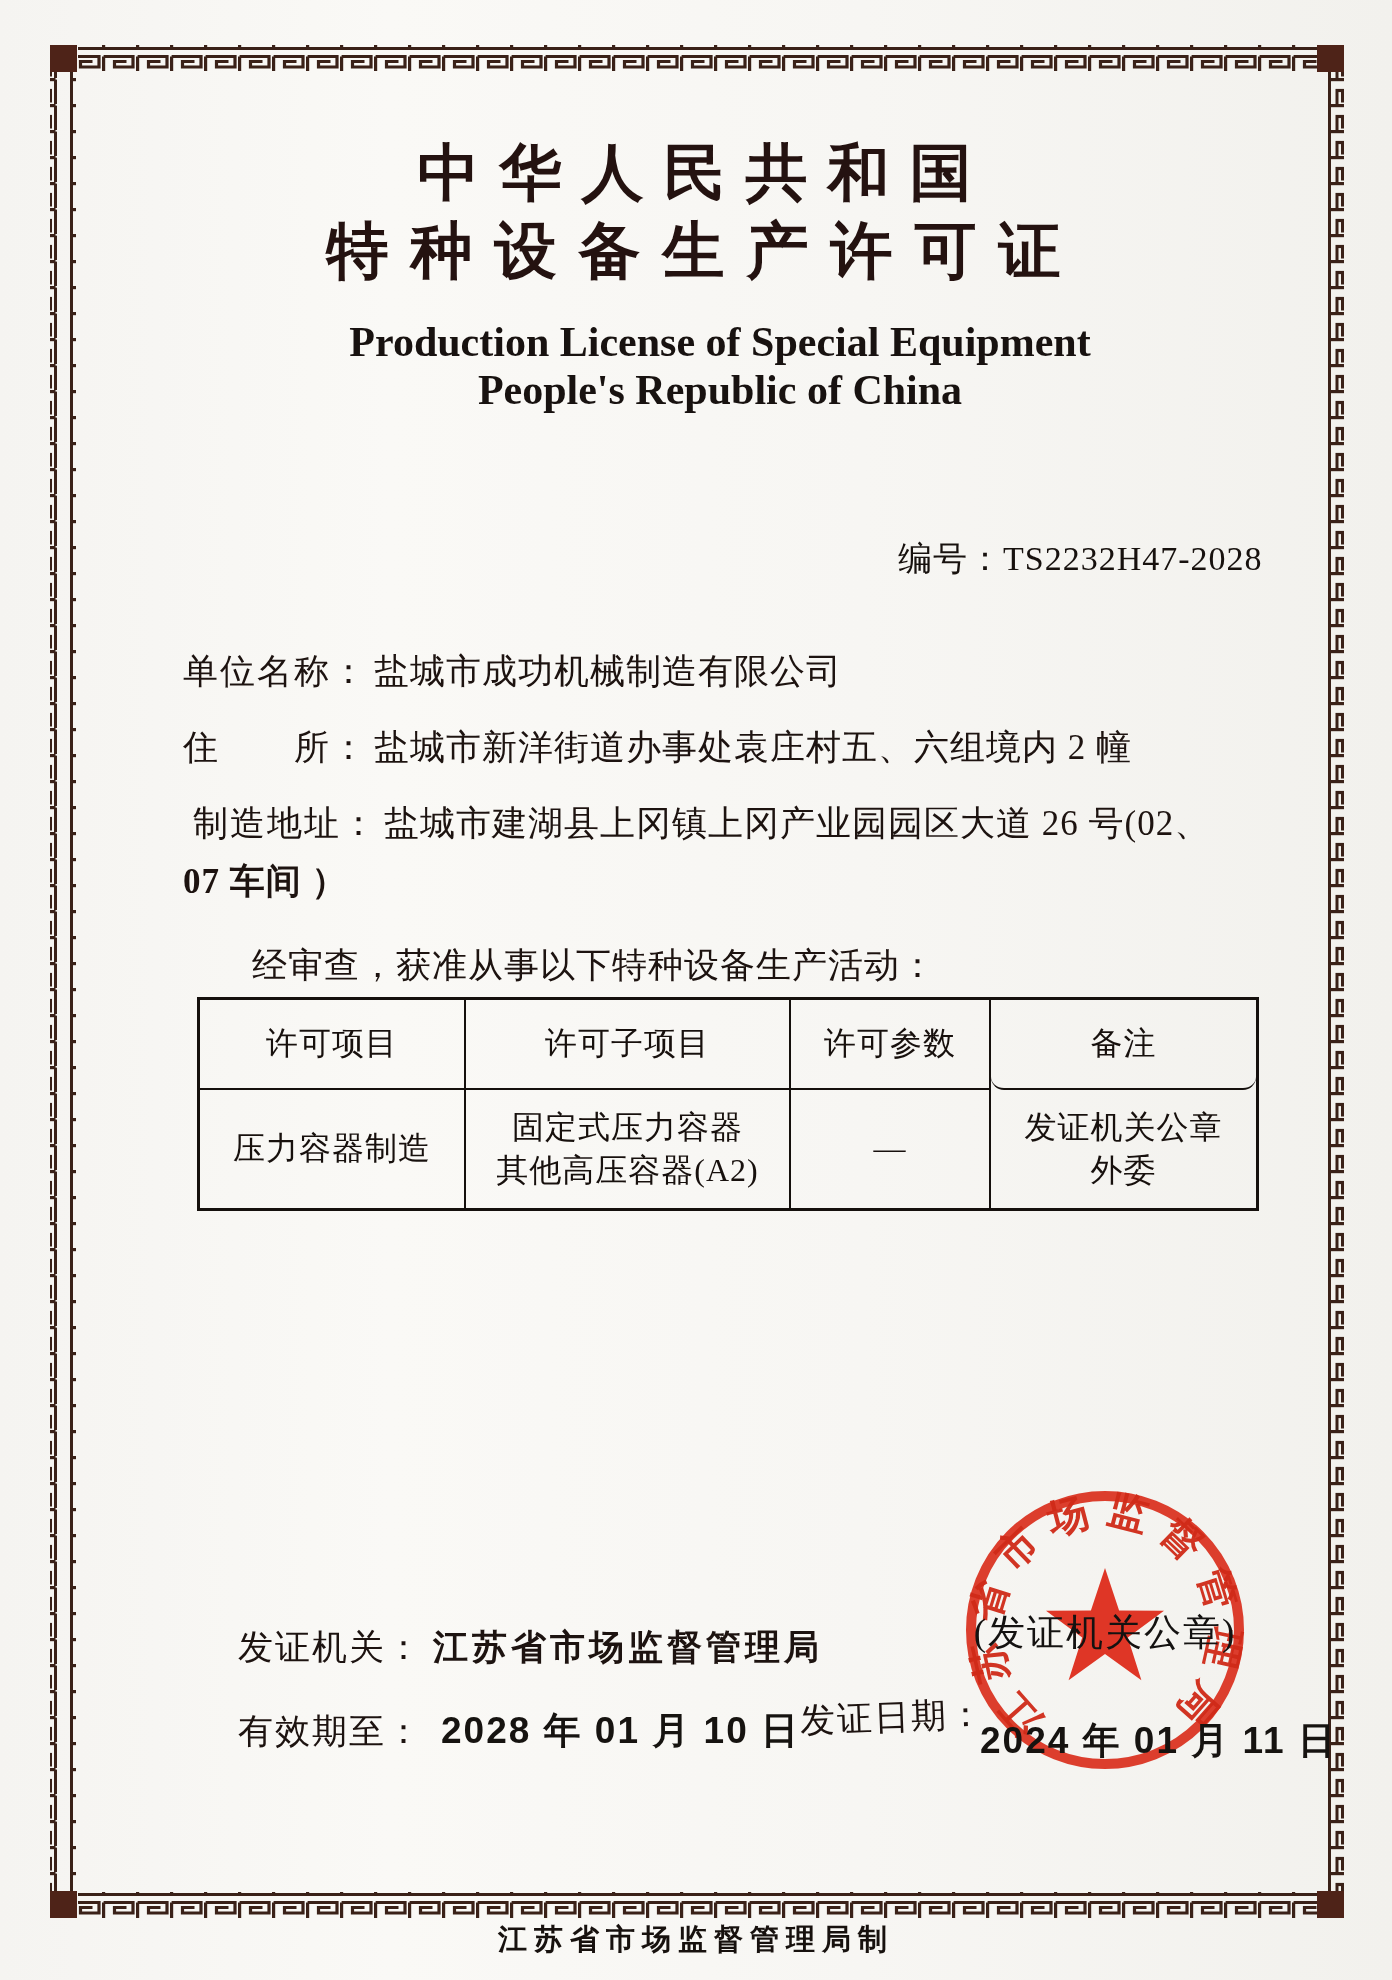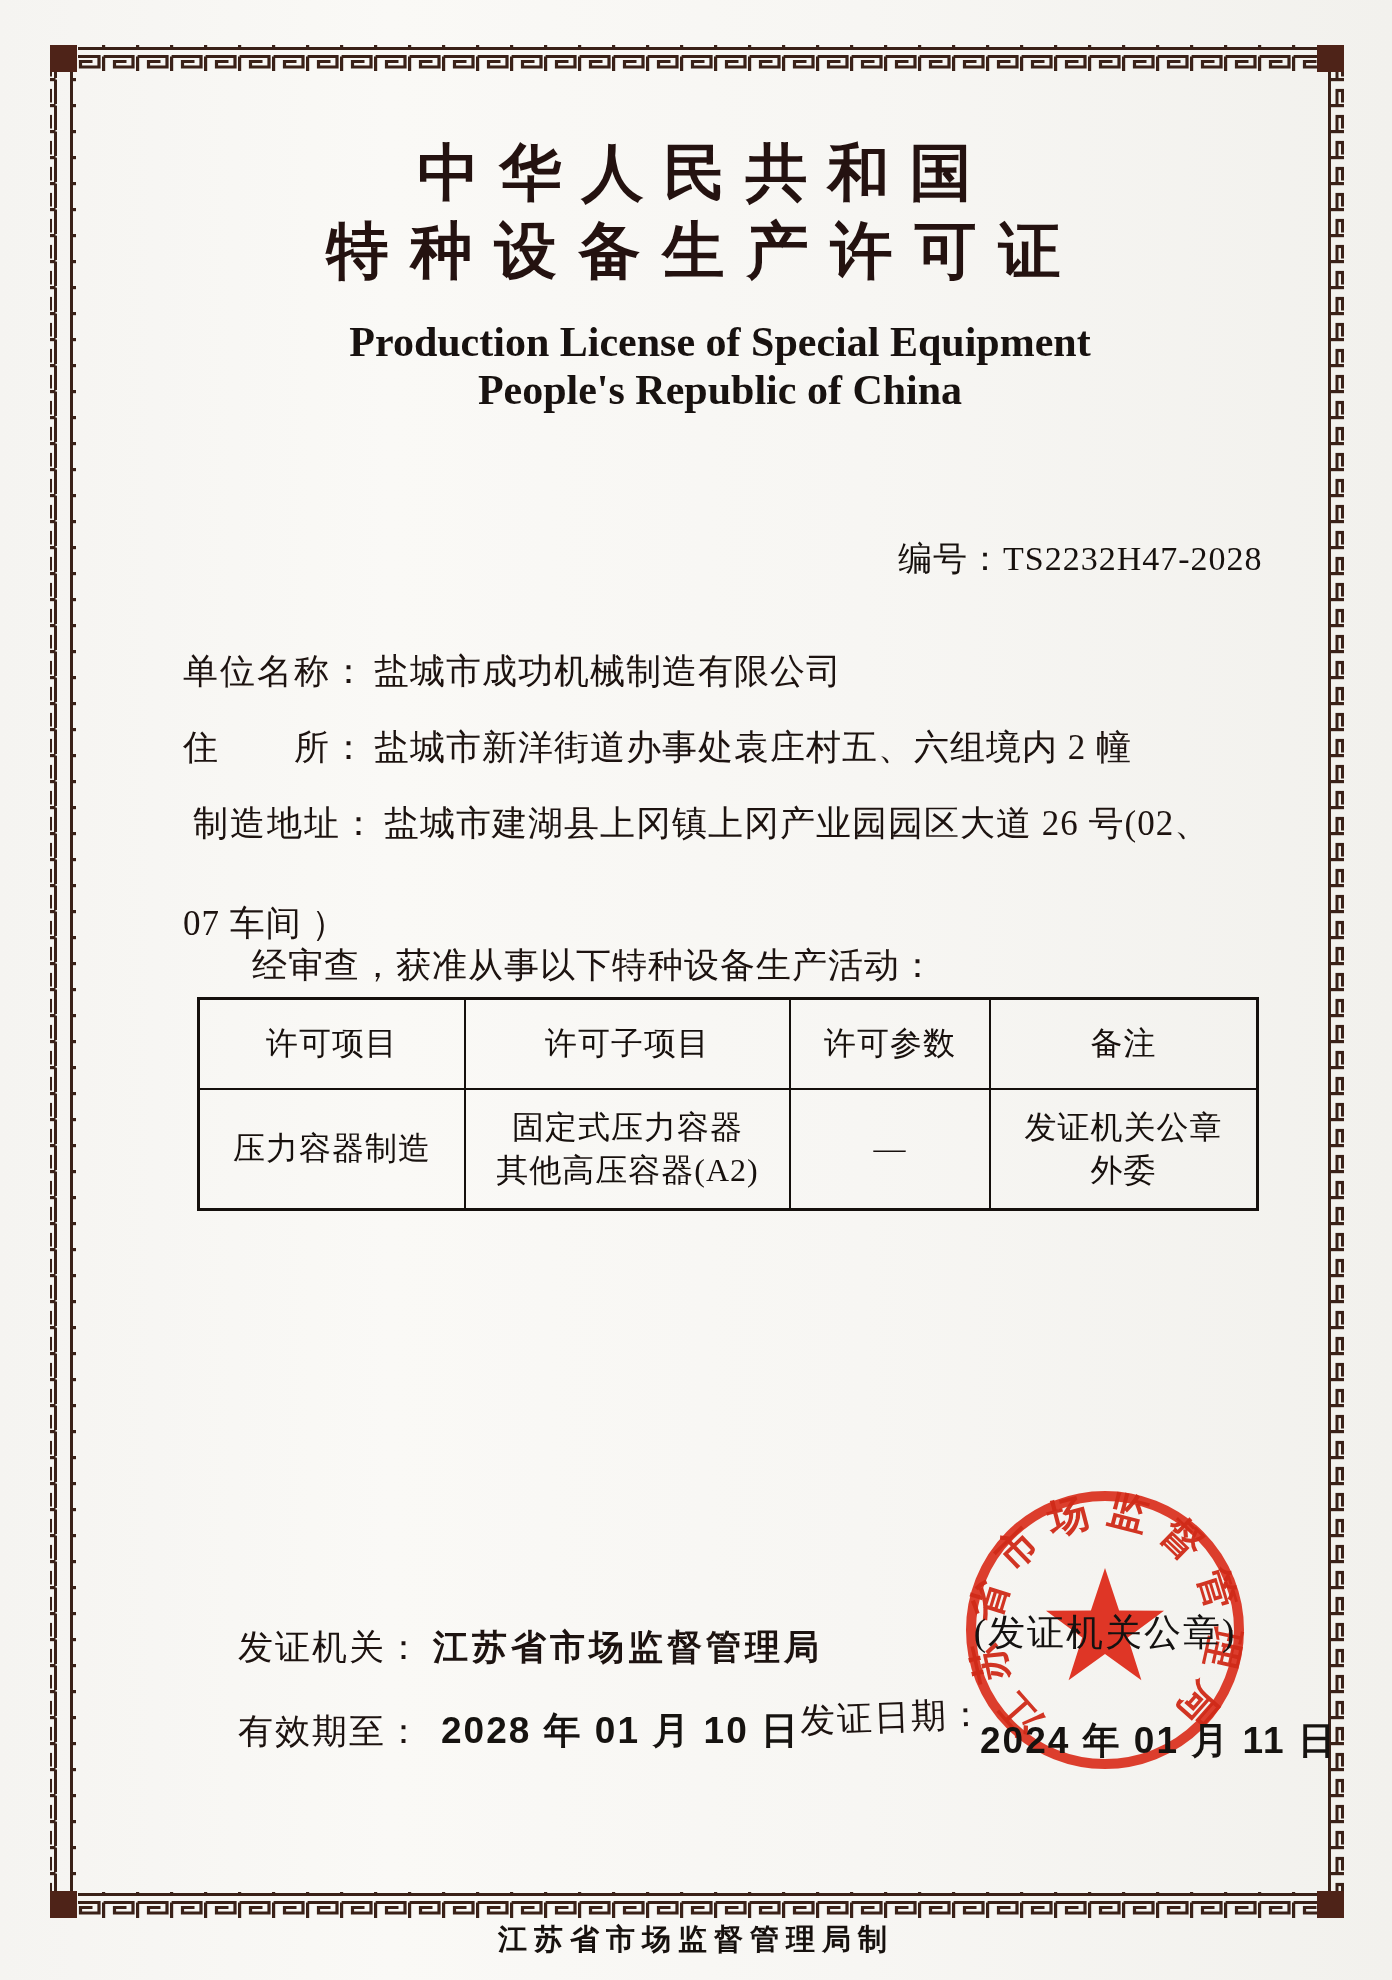--- a/index.html
+++ b/index.html
@@ -20,38 +20,38 @@
   .title-en{font-weight:700;color:#181210;font-size:42px;line-height:1.05;padding-left:48px;}
   .e1{top:320px;}
   .e2{top:368px;}
   .license-no{top:536px;left:898px;font-size:34px;color:#17110e;letter-spacing:1px;}
   .bodyline{left:183px;font-size:35px;color:#1d1310;letter-spacing:1px;white-space:nowrap;}
   .lab{letter-spacing:2px;}
   .val{margin-left:6px;}
   .l-unit{top:648px;}
   .l-addr{top:724px;}
   .l-mfg{top:800px;margin-left:10px;}
-  .l-mfg2{top:900px;}
+  .l-mfg2{top:858px;font-weight:bold;}
   .l-approve{top:942px;left:252px;}
   .lic-table{
     position:absolute;left:197px;top:997px;width:1056px;
     border:3.5px solid #15100d;
     display:grid;
     grid-template-columns:266px 325px 200px 1fr;
     grid-template-rows:90px 118px;
     background:transparent;
   }
   .cell{
     border-right:2.5px solid #15100d;
     border-bottom:2.5px solid #15100d;
     display:flex;align-items:center;justify-content:center;
     text-align:center;font-size:32px;color:#17100d;
     white-space:pre-line;line-height:1.35;letter-spacing:1px;
   }
-  .cell.lastcol{border-right:none;}
+  .cell.lastcol{border-right:none;border-radius:13px;}
   .cell.lastrow{border-bottom:none;}
   .l-issuer{top:1624px;left:238px;}
   .l-issuer .val{font-weight:700;letter-spacing:4px;margin-left:10px;}
   .l-valid{top:1706px;left:238px;}
   .datey{font-family:"Liberation Sans","DejaVu Sans",sans-serif;font-weight:700;font-size:37px;letter-spacing:2px;margin-left:18px;color:#161310;}
   .issue-label{top:1694px;left:800px;font-size:35px;letter-spacing:2px;transform:rotate(-2.2deg);color:#1d1310;}
   .issue-date{top:1716px;left:980px;font-family:"Liberation Sans","DejaVu Sans",sans-serif;font-weight:700;font-size:37px;letter-spacing:2px;color:#161310;}
   .seal-wrap{left:957px;top:1482px;width:296px;height:296px;}
   .seal-overlay{top:1608px;left:950px;width:310px;text-align:center;font-size:37px;color:#141211;letter-spacing:2px;white-space:nowrap;}
   .footer-text{top:1920px;font-size:29px;font-weight:700;letter-spacing:7px;color:#17110e;}

